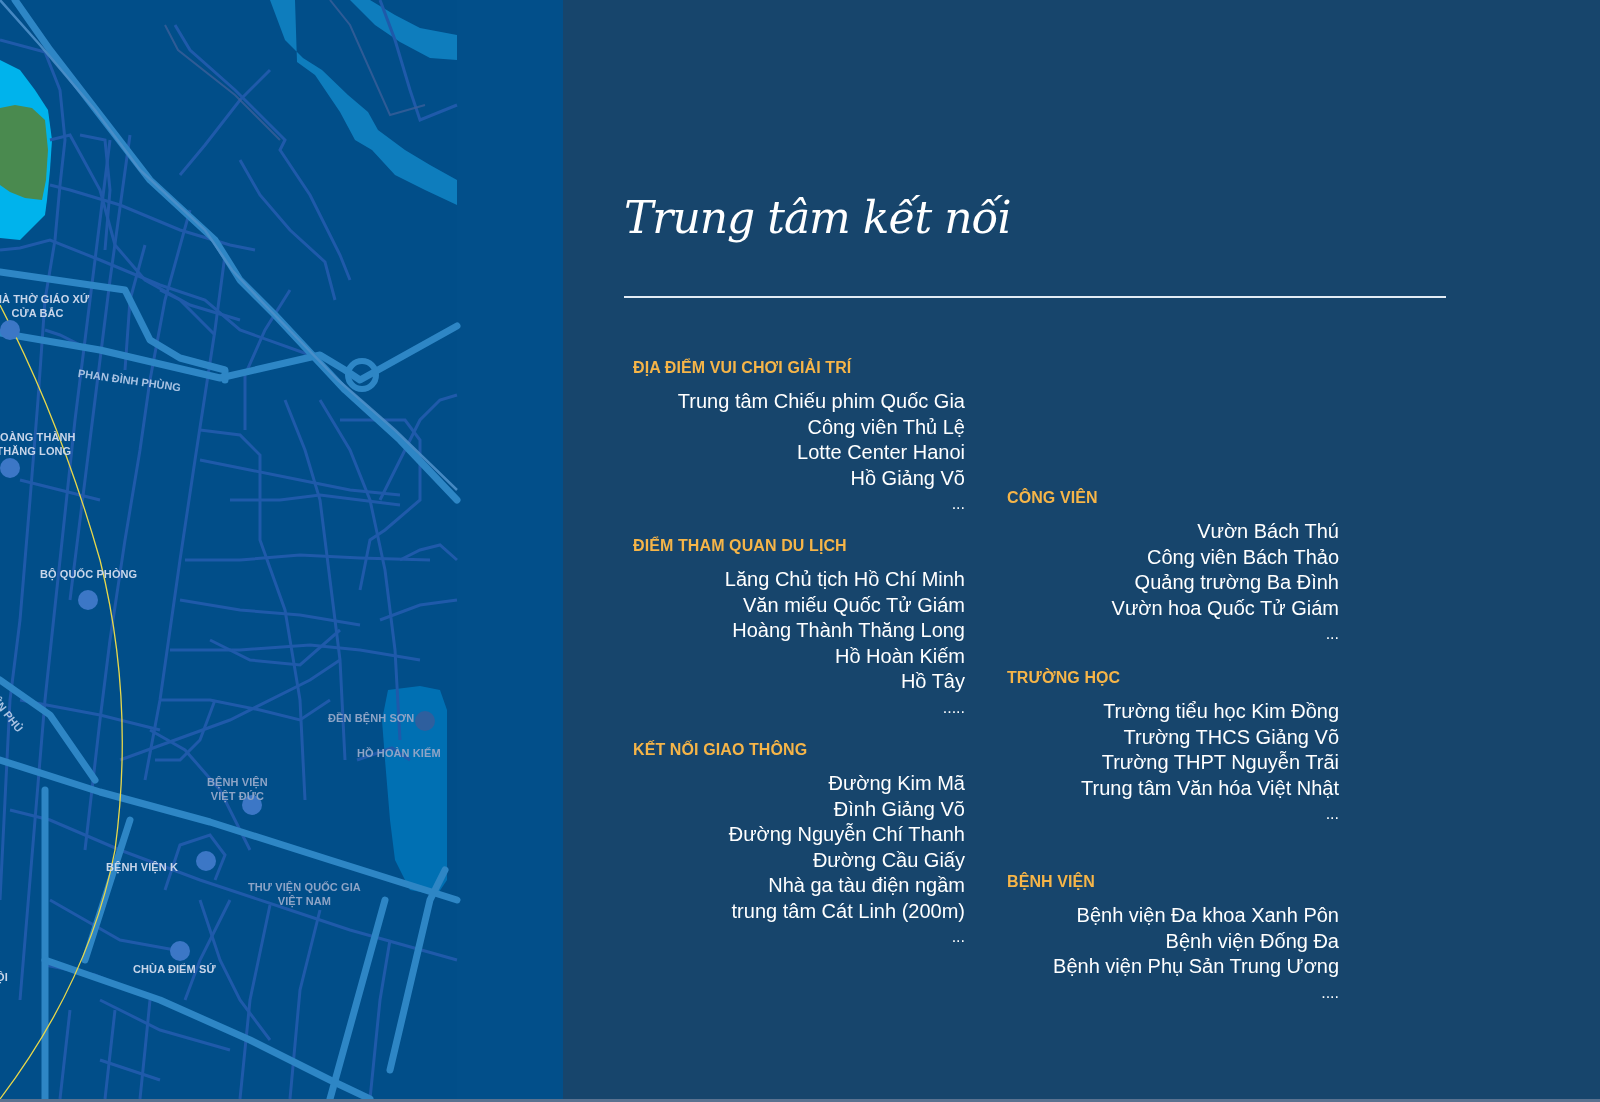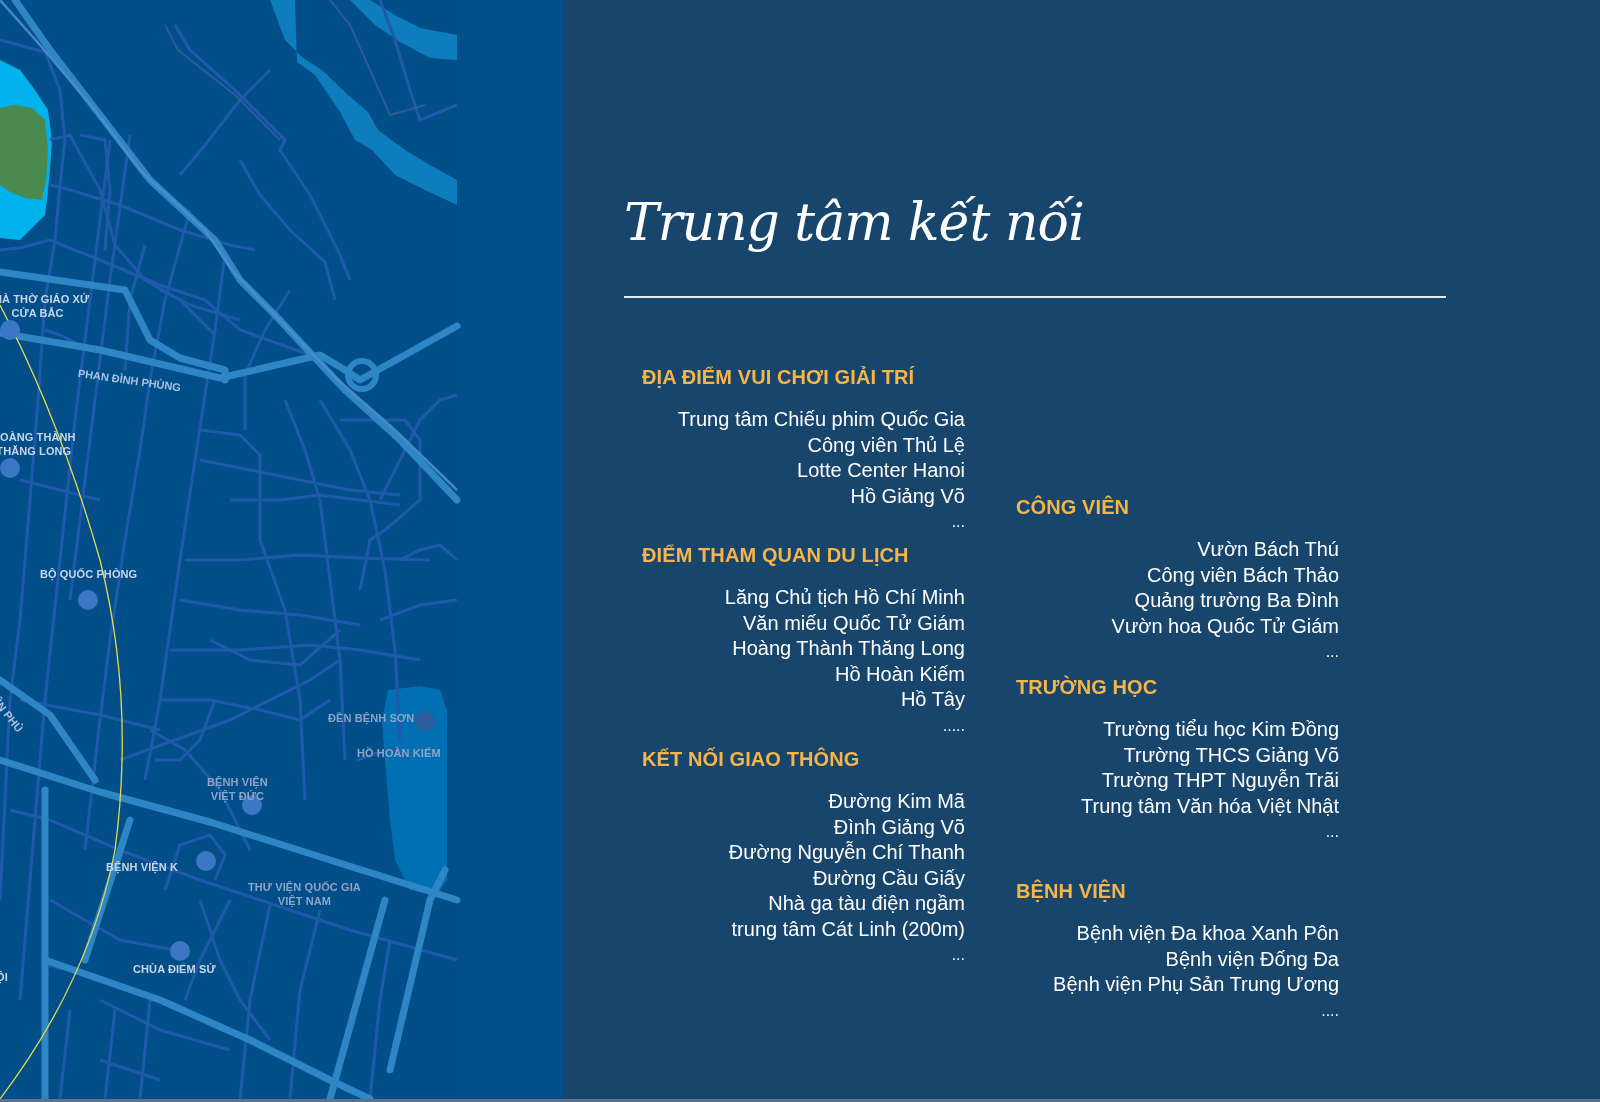--- a/index.html
+++ b/index.html
@@ -26,28 +26,28 @@
   }
   .bottom-strip {
     position: absolute; left: 0; top: 1099px; width: 1600px; height: 3px; background: #5a7290;
   }
   .content {
     position: absolute; left: 0; top: 0; width: 1600px; height: 1099px;
   }
   .title {
     position: absolute; left: 624px; top: 192px;
     font-family: "DejaVu Serif", serif; font-style: italic;
-    font-size: 52px; color: #ffffff; letter-spacing: -1px; white-space: nowrap;
+    font-size: 44px; color: #ffffff; letter-spacing: -1px; white-space: nowrap;
   }
   .divider {
     position: absolute; left: 624px; top: 296px; width: 822px; height: 2px; background: #e3ebf4;
   }
   .section { position: absolute; width: 340px; }
   .section h3 {
-    margin: 17px; color: #f6b548; font-size: 20px; font-weight: bold; line-height: 26px;
+    margin: 8px; color: #f6b548; font-size: 16px; font-weight: bold; line-height: 26px;
     letter-spacing: 0.1px; white-space: nowrap;
   }
   .section ul { list-style: none; margin: 0; padding: 0; }
   .section li {
     color: #ffffff; font-size: 20px; line-height: 25.5px; white-space: nowrap; text-align: right;
   }
   .section li.indent { padding-left: 42px; }
   .section li.more { font-size: 16px; line-height: 26px; }
 </style>
 </head>

